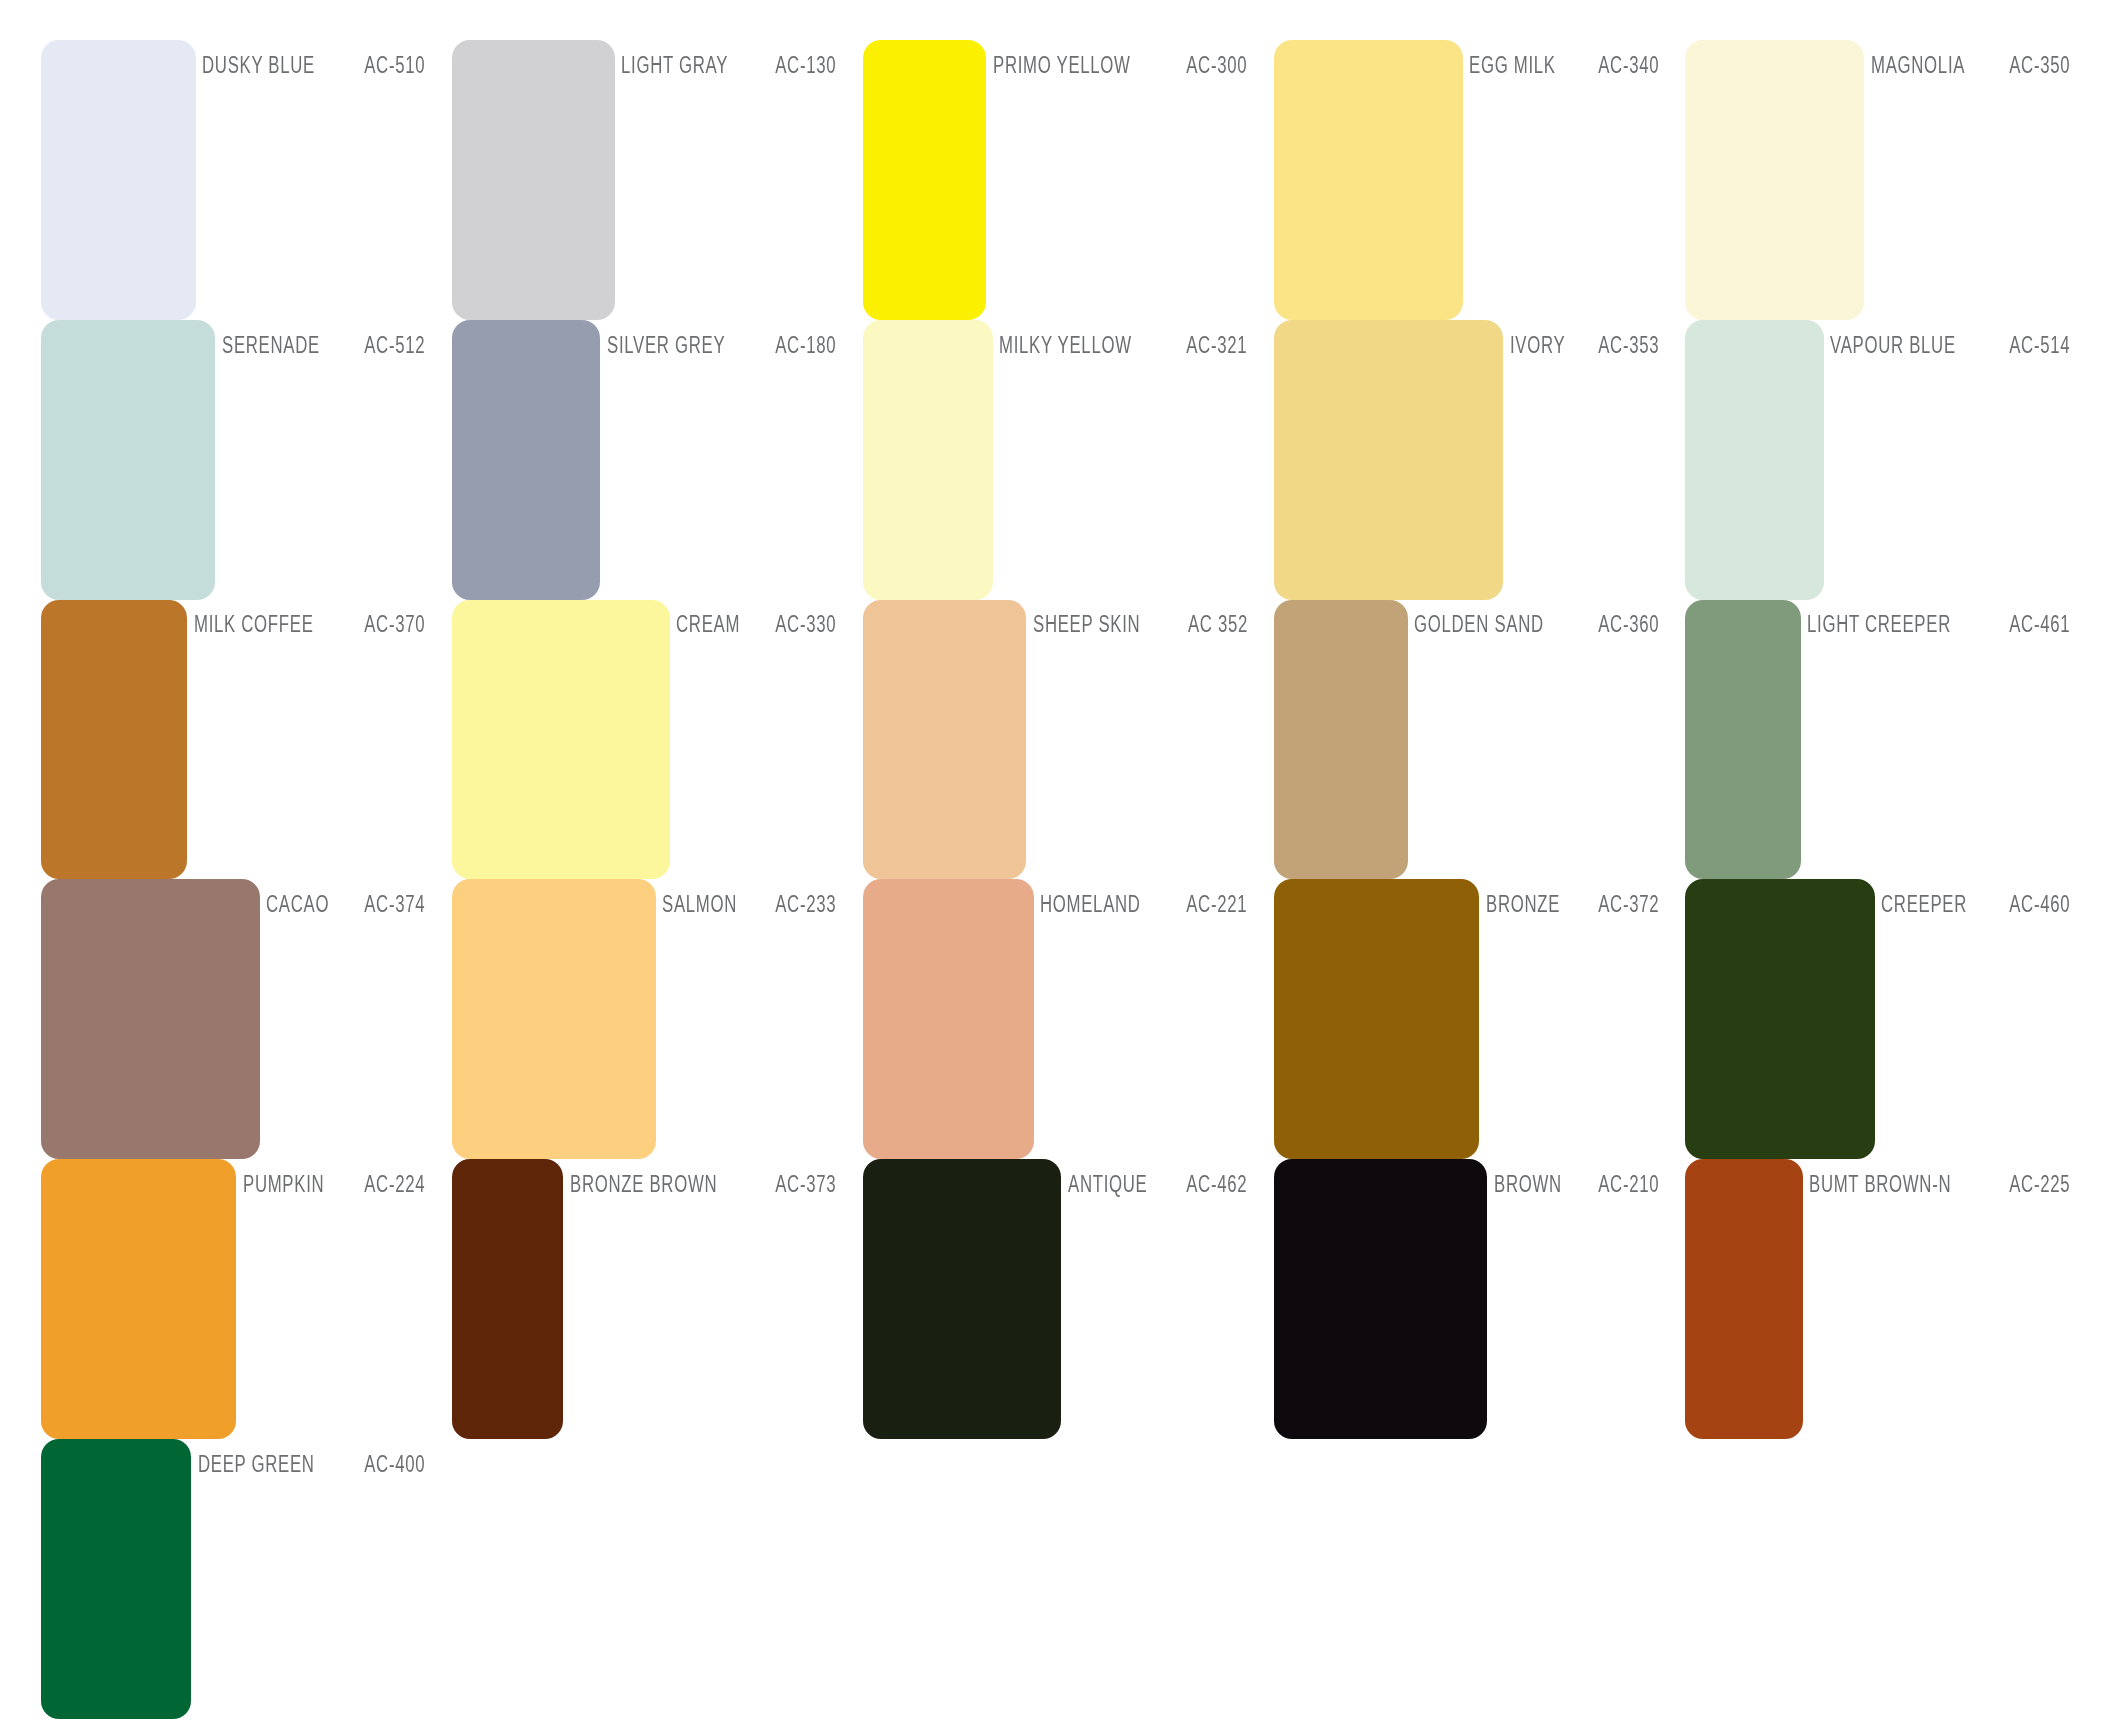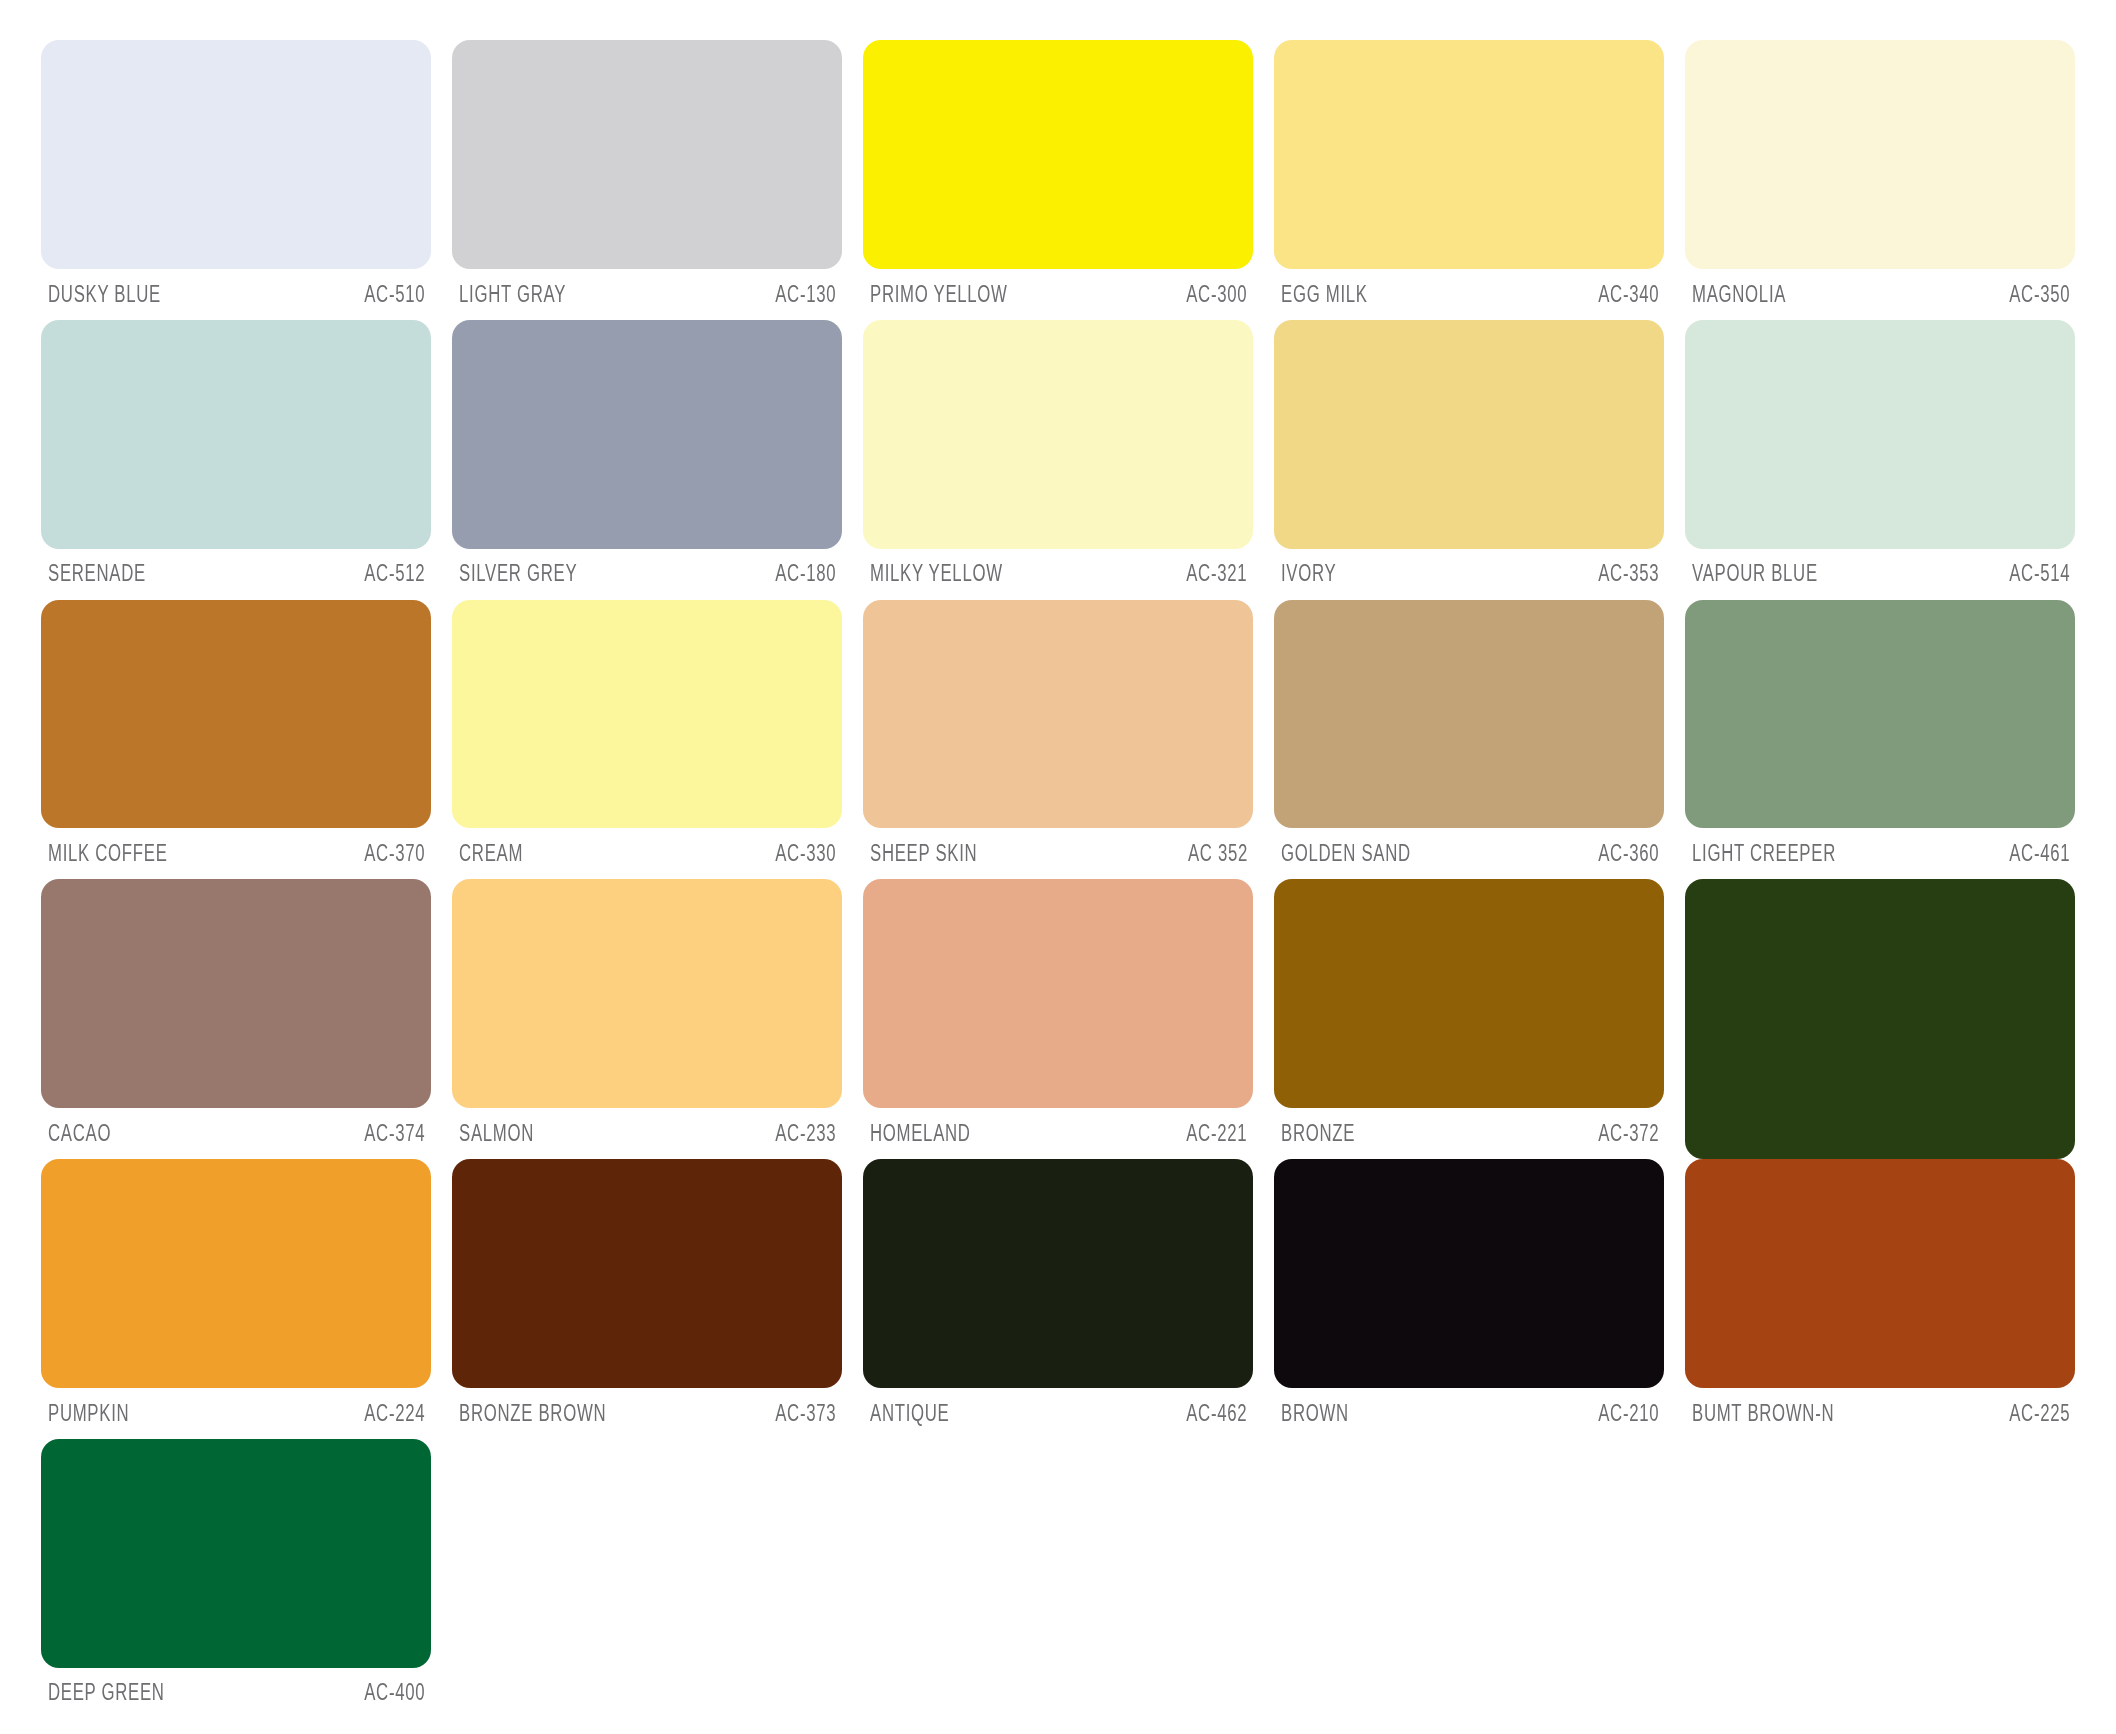--- a/index.html
+++ b/index.html
@@ -28,21 +28,20 @@
     flex: 1 1 auto;
     display: grid;
     grid-template-columns: repeat(5, 1fr);
     grid-template-rows: repeat(6, 1fr);
     column-gap: 21.5px;
     row-gap: 0px;
   }
 
   .swatch-cell {
     display: flex;
-    flex-direction: column;
     min-width: 0;
   }
 
   .swatch-chip {
     flex: 1 1 auto;
     border-radius: 18px;
     min-height: 0;
     margin-bottom: 0;
   }
 
@@ -207,20 +206,24 @@
       </div>
       <div class="swatch-cell">
         <div class="swatch-chip" style="background-color: rgb(143, 96, 5);"></div>
         <div class="swatch-caption">
           <span class="swatch-name">BRONZE</span>
           <span class="swatch-code">AC-372</span>
         </div>
       </div>
       <div class="swatch-cell">
         <div class="swatch-chip" style="background-color: rgb(38, 62, 18);"></div>
+        <div class="swatch-caption">
+          <span class="swatch-name">CREEPER</span>
+          <span class="swatch-code">AC-460</span>
+        </div>
       </div>
       <div class="swatch-cell">
         <div class="swatch-chip" style="background-color: rgb(240, 160, 42);"></div>
         <div class="swatch-caption">
           <span class="swatch-name">PUMPKIN</span>
           <span class="swatch-code">AC-224</span>
         </div>
       </div>
       <div class="swatch-cell">
         <div class="swatch-chip" style="background-color: rgb(94, 37, 9);"></div>

